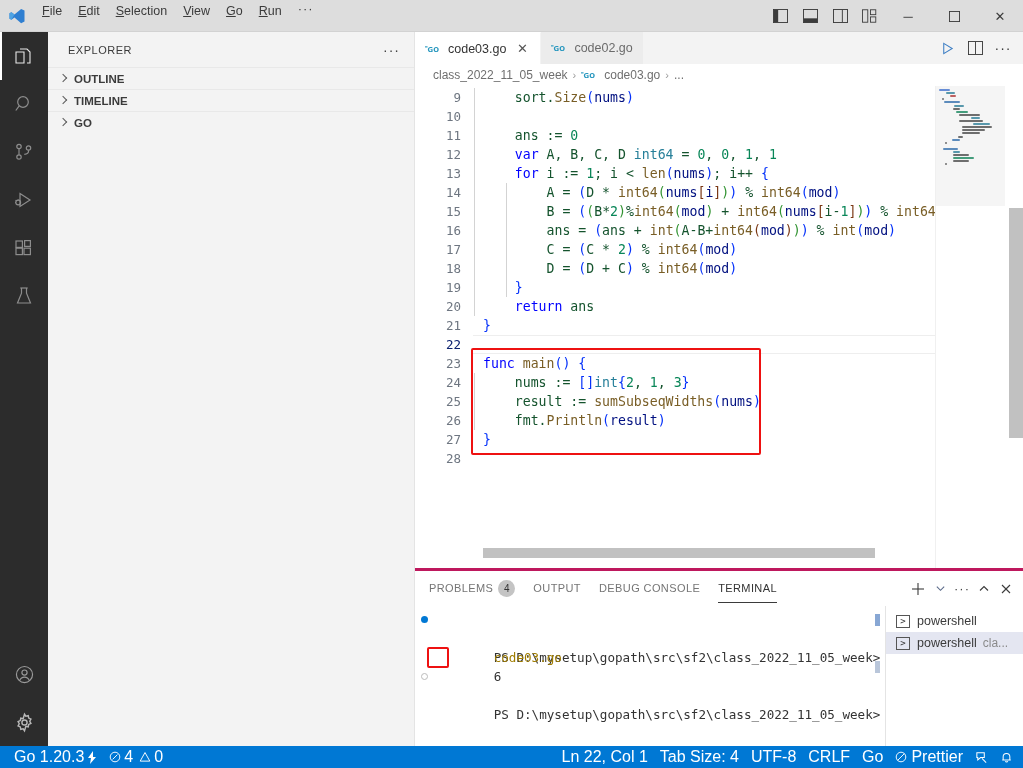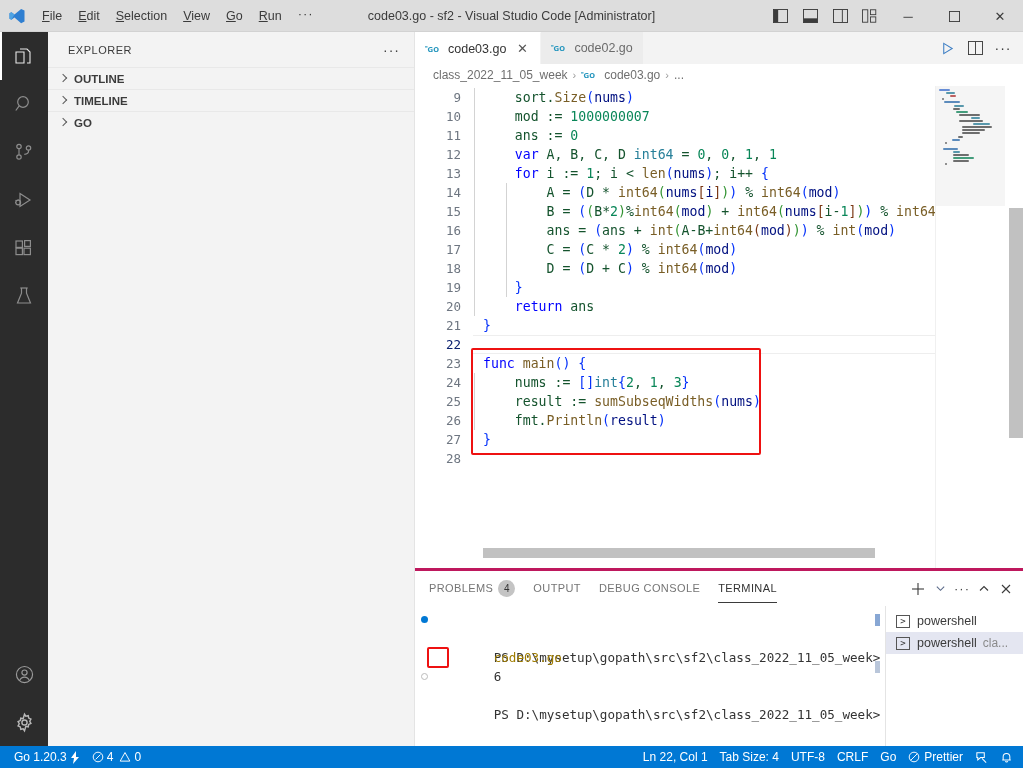--- a/index.html
+++ b/index.html
@@ -14,21 +14,21 @@
   }
   #app { position: relative; width: 1023px; height: 768px; }
 
   
   .titlebar {
     position: absolute; top: 0; left: 0; width: 1023px; height: 32px;
     background: #dddddd; display: flex; align-items: center;
     border-bottom: 1px solid #d2d2d2;
   }
   .vscode-logo { width: 34px; height: 32px; display: flex; align-items: center; justify-content: center; }
-  .menubar { display: flex; align-items: center; height: 32px; }
+  .menubar { display: flex; align-items: flex-start; height: 32px; }
   .menu-item {
     padding: 0 8px; height: 22px; line-height: 22px; font-size: 12.5px;
     color: #3b3b3b; cursor: default; white-space: nowrap;
   }
   .menu-item u { text-decoration: underline; }
   .menu-more { padding: 0 8px; height: 22px; line-height: 18px; font-size: 13px; letter-spacing: 1px; color: #3b3b3b; }
   .win-title {
     position: absolute; left: 0; right: 0; text-align: center;
     font-size: 12.5px; color: #3b3b3b; pointer-events: none; white-space: nowrap;
   }
@@ -203,21 +203,21 @@
   .term-ico {
     display: inline-block; width: 14px; height: 13px; border: 1px solid #555; margin-right: 7px;
     font-size: 9px; line-height: 11px; text-align: center; color: #333; font-family: "DejaVu Sans Mono", monospace;
   }
   .term-entry .sub { color: #8a8a8a; margin-left: 6px; font-size: 12px; }
 
   
   .statusbar {
     position: absolute; left: 0; bottom: 0; width: 1023px; height: 22px;
     background: #0078d4; color: #ffffff; display: flex; align-items: center;
-    font-size: 12px;
+    font-size: 16px;
   }
   .sb-left { display: flex; align-items: center; padding-left: 8px; }
   .sb-right { margin-left: auto; display: flex; align-items: center; padding-right: 4px; }
   .st-item { padding: 0 6px; height: 22px; line-height: 22px; display: flex; align-items: center; white-space: nowrap; cursor: pointer; }
   svg { display: block; }
 </style>
 </head>
 <body>
 
 <div id="app">
@@ -231,21 +231,20 @@
     </div>
     <div class="menubar">
       <div class="menu-item"><u>F</u><span title="File">ile</span></div>
       <div class="menu-item"><u>E</u>dit</div>
       <div class="menu-item"><u>S</u>election</div>
       <div class="menu-item"><u>V</u>iew</div>
       <div class="menu-item"><u>G</u>o</div>
       <div class="menu-item"><u>R</u>un</div>
       <div class="menu-more">···</div>
     </div>
-    <div class="win-title">code03.go - sf2 - Visual Studio Code [Administrator]</div>
     <div class="title-right">
       <div class="layout-btn">
         <svg width="15" height="14" viewBox="0 0 16 15">
             <rect x="0.5" y="0.5" width="15" height="14" fill="none" stroke="#3b3b3b"></rect>
             <rect x="1" y="1" width="4.5" height="13" fill="#3b3b3b"></rect>
           </svg>
       </div>
       <div class="layout-btn">
         <svg width="15" height="14" viewBox="0 0 16 15">
             <rect x="0.5" y="0.5" width="15" height="14" fill="none" stroke="#3b3b3b"></rect>
@@ -422,21 +421,21 @@
         </span>
         <span>code03.go</span>
       </span>
       <span class="bc-sep">›</span>
       <span class="bc-item">...</span>
     </div>
 
     <div class="code-area">
       <div class="code-rows" id="code-rows">
           <div class="code-line" style="position: absolute; top: 2px; left: 0px; width: 608px;"><span class="ln">9</span><div class="indent-guide" style="left: 59px;"></div><span class="ctext"><span class="pl">    sort.</span><span class="fn">Size</span><span class="brk1">(</span><span class="id">nums</span><span class="brk1">)</span></span></div>
-          <div class="code-line" style="position: absolute; top: 21px; left: 0px; width: 608px;"><span class="ln">10</span><div class="indent-guide" style="left: 59px;"></div><span class="ctext"><span class="pl">    mod := </span><span class="num">1000000007</span></span></div>
+          <div class="code-line" style="position: absolute; top: 21px; left: 0px; width: 608px;"><span class="ln">10</span><div class="indent-guide" style="left: 59px;"></div></div>
           <div class="code-line" style="position: absolute; top: 40px; left: 0px; width: 608px;"><span class="ln">11</span><div class="indent-guide" style="left: 59px;"></div><span class="ctext"><span class="pl">    ans := </span><span class="num">0</span></span></div>
           <div class="code-line" style="position: absolute; top: 59px; left: 0px; width: 608px;"><span class="ln">12</span><div class="indent-guide" style="left: 59px;"></div><span class="ctext"><span class="kw">    var</span><span class="pl"> A, B, C, D </span><span class="typ">int64</span><span class="pl"> = </span><span class="num">0</span><span class="pl">, </span><span class="num">0</span><span class="pl">, </span><span class="num">1</span><span class="pl">, </span><span class="num">1</span></span></div>
           <div class="code-line" style="position: absolute; top: 78px; left: 0px; width: 608px;"><span class="ln">13</span><div class="indent-guide" style="left: 59px;"></div><span class="ctext"><span class="kw">    for</span><span class="pl"> i := </span><span class="num">1</span><span class="pl">; i &lt; </span><span class="fn">len</span><span class="brk1">(</span><span class="id">nums</span><span class="brk1">)</span><span class="pl">; i++ </span><span class="brk1">{</span></span></div>
           <div class="code-line" style="position: absolute; top: 97px; left: 0px; width: 608px;"><span class="ln">14</span><div class="indent-guide" style="left: 59px;"></div><div class="indent-guide" style="left: 91px;"></div><span class="ctext"><span class="pl">        A = </span><span class="brk1">(</span><span class="pl">D * </span><span class="fn">int64</span><span class="brk2">(</span><span class="id">nums</span><span class="brk3">[</span><span class="id">i</span><span class="brk3">]</span><span class="brk2">)</span><span class="brk1">)</span><span class="pl"> % </span><span class="fn">int64</span><span class="brk1">(</span><span class="id">mod</span><span class="brk1">)</span></span></div>
           <div class="code-line" style="position: absolute; top: 116px; left: 0px; width: 608px;"><span class="ln">15</span><div class="indent-guide" style="left: 59px;"></div><div class="indent-guide" style="left: 91px;"></div><span class="ctext"><span class="pl">        B = </span><span class="brk1">(</span><span class="brk2">(</span><span class="pl">B*</span><span class="num">2</span><span class="brk2">)</span><span class="pl">%</span><span class="fn">int64</span><span class="brk2">(</span><span class="id">mod</span><span class="brk2">)</span><span class="pl"> + </span><span class="fn">int64</span><span class="brk2">(</span><span class="id">nums</span><span class="brk3">[</span><span class="pl">i-</span><span class="num">1</span><span class="brk3">]</span><span class="brk2">)</span><span class="brk1">)</span><span class="pl"> % </span><span class="fn">int64</span><span class="brk1">(</span><span class="id">mo</span></span></div>
           <div class="code-line" style="position: absolute; top: 135px; left: 0px; width: 608px;"><span class="ln">16</span><div class="indent-guide" style="left: 59px;"></div><div class="indent-guide" style="left: 91px;"></div><span class="ctext"><span class="pl">        ans = </span><span class="brk1">(</span><span class="pl">ans + </span><span class="fn">int</span><span class="brk2">(</span><span class="pl">A-B+</span><span class="fn">int64</span><span class="brk3">(</span><span class="id">mod</span><span class="brk3">)</span><span class="brk2">)</span><span class="brk1">)</span><span class="pl"> % </span><span class="fn">int</span><span class="brk1">(</span><span class="id">mod</span><span class="brk1">)</span></span></div>
           <div class="code-line" style="position: absolute; top: 154px; left: 0px; width: 608px;"><span class="ln">17</span><div class="indent-guide" style="left: 59px;"></div><div class="indent-guide" style="left: 91px;"></div><span class="ctext"><span class="pl">        C = </span><span class="brk1">(</span><span class="pl">C * </span><span class="num">2</span><span class="brk1">)</span><span class="pl"> % </span><span class="fn">int64</span><span class="brk1">(</span><span class="id">mod</span><span class="brk1">)</span></span></div>
           <div class="code-line" style="position: absolute; top: 173px; left: 0px; width: 608px;"><span class="ln">18</span><div class="indent-guide" style="left: 59px;"></div><div class="indent-guide" style="left: 91px;"></div><span class="ctext"><span class="pl">        D = </span><span class="brk1">(</span><span class="pl">D + C</span><span class="brk1">)</span><span class="pl"> % </span><span class="fn">int64</span><span class="brk1">(</span><span class="id">mod</span><span class="brk1">)</span></span></div>
           <div class="code-line" style="position: absolute; top: 192px; left: 0px; width: 608px;"><span class="ln">19</span><div class="indent-guide" style="left: 59px;"></div><div class="indent-guide" style="left: 91px;"></div><span class="ctext"><span class="brk1">    }</span></span></div>
           <div class="code-line" style="position: absolute; top: 211px; left: 0px; width: 608px;"><span class="ln">20</span><div class="indent-guide" style="left: 59px;"></div><span class="ctext"><span class="kw">    return</span><span class="pl"> ans</span></span></div>

